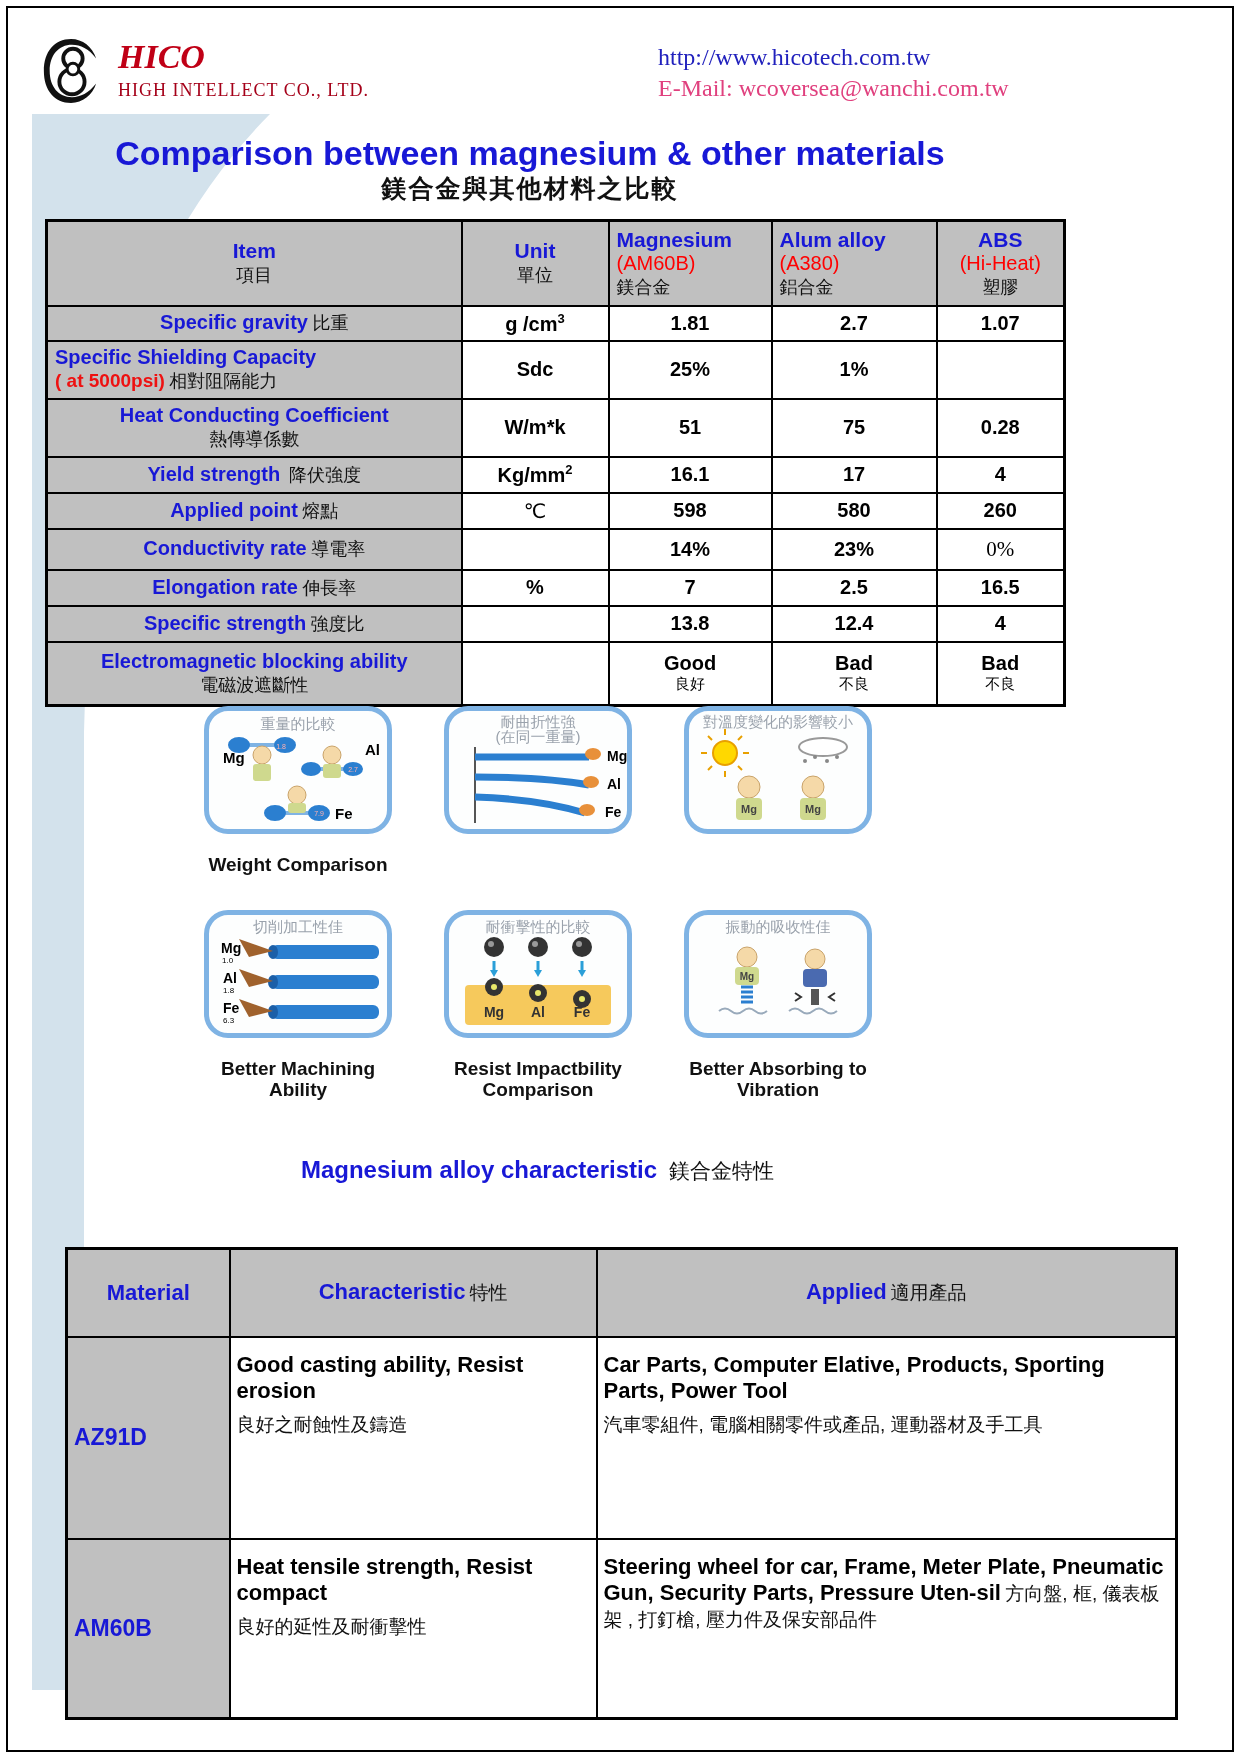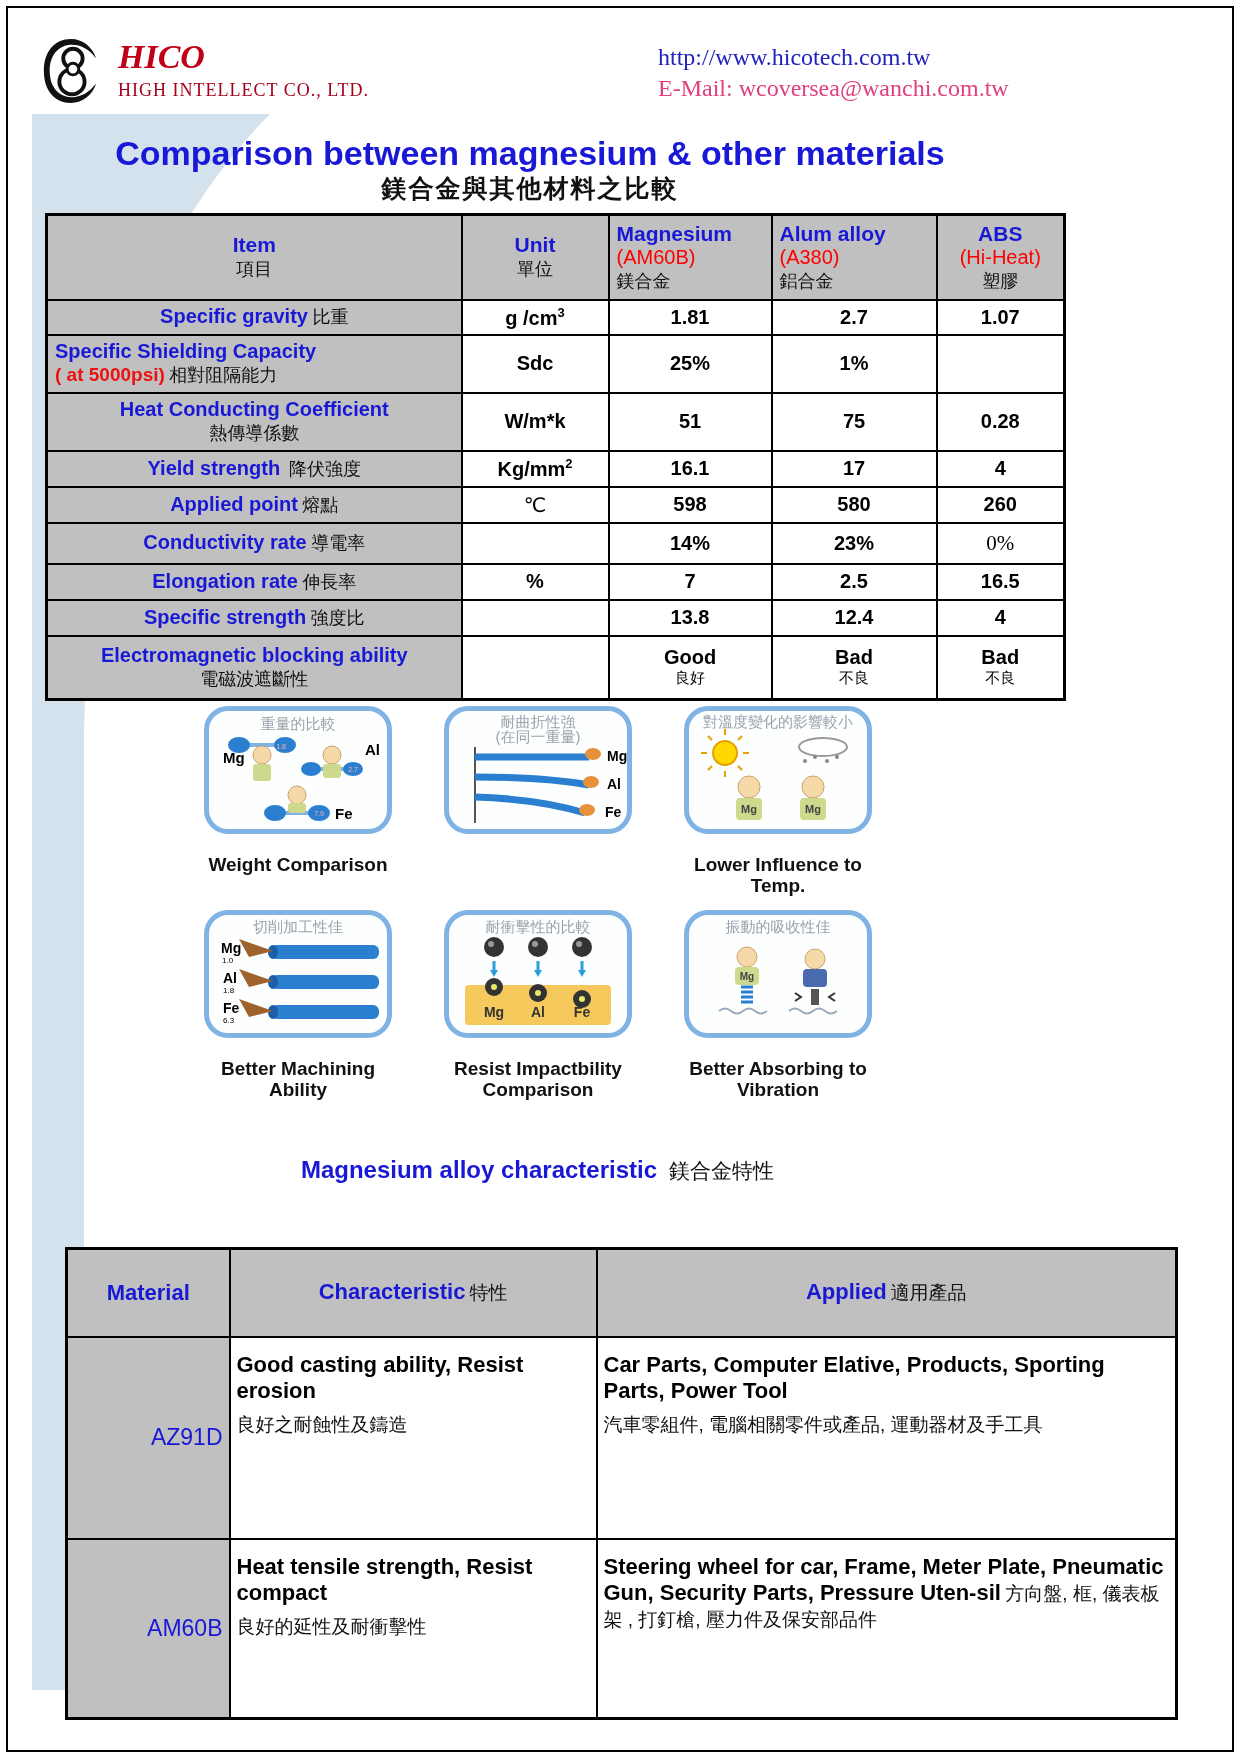--- a/index.html
+++ b/index.html
@@ -27,21 +27,21 @@
   .email { color:#e0407e; }
 
   
   .title-en { position:absolute; left:30px; top:134px; width:1000px; text-align:center;
     font-size:34px; font-weight:bold; color:#1818d6; z-index:2; }
   .title-zh { position:absolute; left:30px; top:172px; width:1000px; text-align:center;
     font-family:"Liberation Serif","DejaVu Serif",serif; font-weight:bold;
     font-size:25px; color:#111; z-index:2; letter-spacing:2px; }
 
   
-  table.cmp { position:absolute; left:45px; top:213px; width:1018px; z-index:2;
+  table.cmp { position:absolute; left:45px; top:219px; width:1018px; z-index:2;
     border-collapse:collapse; table-layout:fixed; background:#fff; }
   table.cmp td, table.cmp th { border:2px solid #000; padding:2px 4px; vertical-align:middle; }
   table.cmp { border:3px solid #000; }
   .g { background:#c0c0c0; }
   .cmp .hdr-en { color:#1818d6; font-weight:bold; font-size:21px; }
   .cmp .hdr-red { color:#ff0000; font-size:20px; font-weight:normal; }
   .cmp .hdr-zh { font-size:18px; font-weight:normal; color:#111; }
   .cmp th { font-weight:normal; }
   .cmp .c { text-align:center; }
   .cmp .l { text-align:left; padding-left:7px; }
@@ -68,21 +68,21 @@
   .section-title .en { color:#1818d6; font-weight:bold; font-size:24px; }
   .section-title .zh { color:#111; font-size:21px; margin-left:12px; }
 
   
   table.mat { position:absolute; left:65px; top:1247px; width:1110px; z-index:2;
     border-collapse:collapse; table-layout:fixed; background:#fff; border:3px solid #000; }
   table.mat td, table.mat th { border:2px solid #000; vertical-align:middle; padding:4px 6px; }
   .mat .hdr { text-align:center; }
   .mat .hdr .en { color:#1818d6; font-weight:bold; font-size:22px; }
   .mat .hdr .zh { color:#111; font-size:19px; font-weight:normal; margin-left:4px; }
-  .mat .mname { color:#1818d6; font-weight:normal; font-size:23px; text-align:right; }
+  .mat .mname { color:#1818d6; font-weight:bold; font-size:23px; text-align:left; }
   .mat .body-cell { vertical-align:top; padding-top:14px; }
   .mat .en-b { font-weight:bold; font-size:22px; line-height:26px; color:#000; }
   .mat .zh-r { font-size:19px; color:#111; margin-top:8px; }
   .mat .zh-inline { font-size:19px; font-weight:normal; color:#111; }
 
   svg text { font-family:"Liberation Sans","DejaVu Sans",sans-serif; }
   .zh-grey { fill:#9aa2ac; font-size:15px; }
 </style>
 </head>
 <body>
@@ -333,21 +333,20 @@
           <circle cx="138" cy="50" r="2" fill="#888"></circle>
             <circle cx="148" cy="46" r="2" fill="#888"></circle>
           <circle cx="60" cy="76" r="11" fill="#f5d9a8" stroke="#c9a36a"></circle>
           <rect x="47" y="87" width="26" height="22" rx="4" fill="#cfd98e"></rect>
           <text x="60" y="102" font-size="11" text-anchor="middle" fill="#444" font-weight="bold">Mg</text>
           <circle cx="124" cy="76" r="11" fill="#f5d9a8" stroke="#c9a36a"></circle>
           <rect x="111" y="87" width="26" height="22" rx="4" fill="#cfd98e"></rect>
           <text x="124" y="102" font-size="11" text-anchor="middle" fill="#444" font-weight="bold">Mg</text>
         </svg>
       </div>
-      <div class="panel-caption">Lower Influence to Temp.</div>
     </div>
 
     <div class="panel">
       <div class="panel-box">
         <svg width="178" height="118" viewBox="0 0 178 118">
           <text x="89" y="17" text-anchor="middle" class="zh-grey" font-size="15">切削加工性佳</text>
           <g>
             <rect x="62" y="30" width="108" height="14" rx="6" fill="#2b7fd0"></rect>
               <ellipse cx="64" cy="37" rx="5" ry="7" fill="#1b5fa8"></ellipse>
             <polygon points="30,24 64,36 40,42" fill="#a0622d"></polygon>

